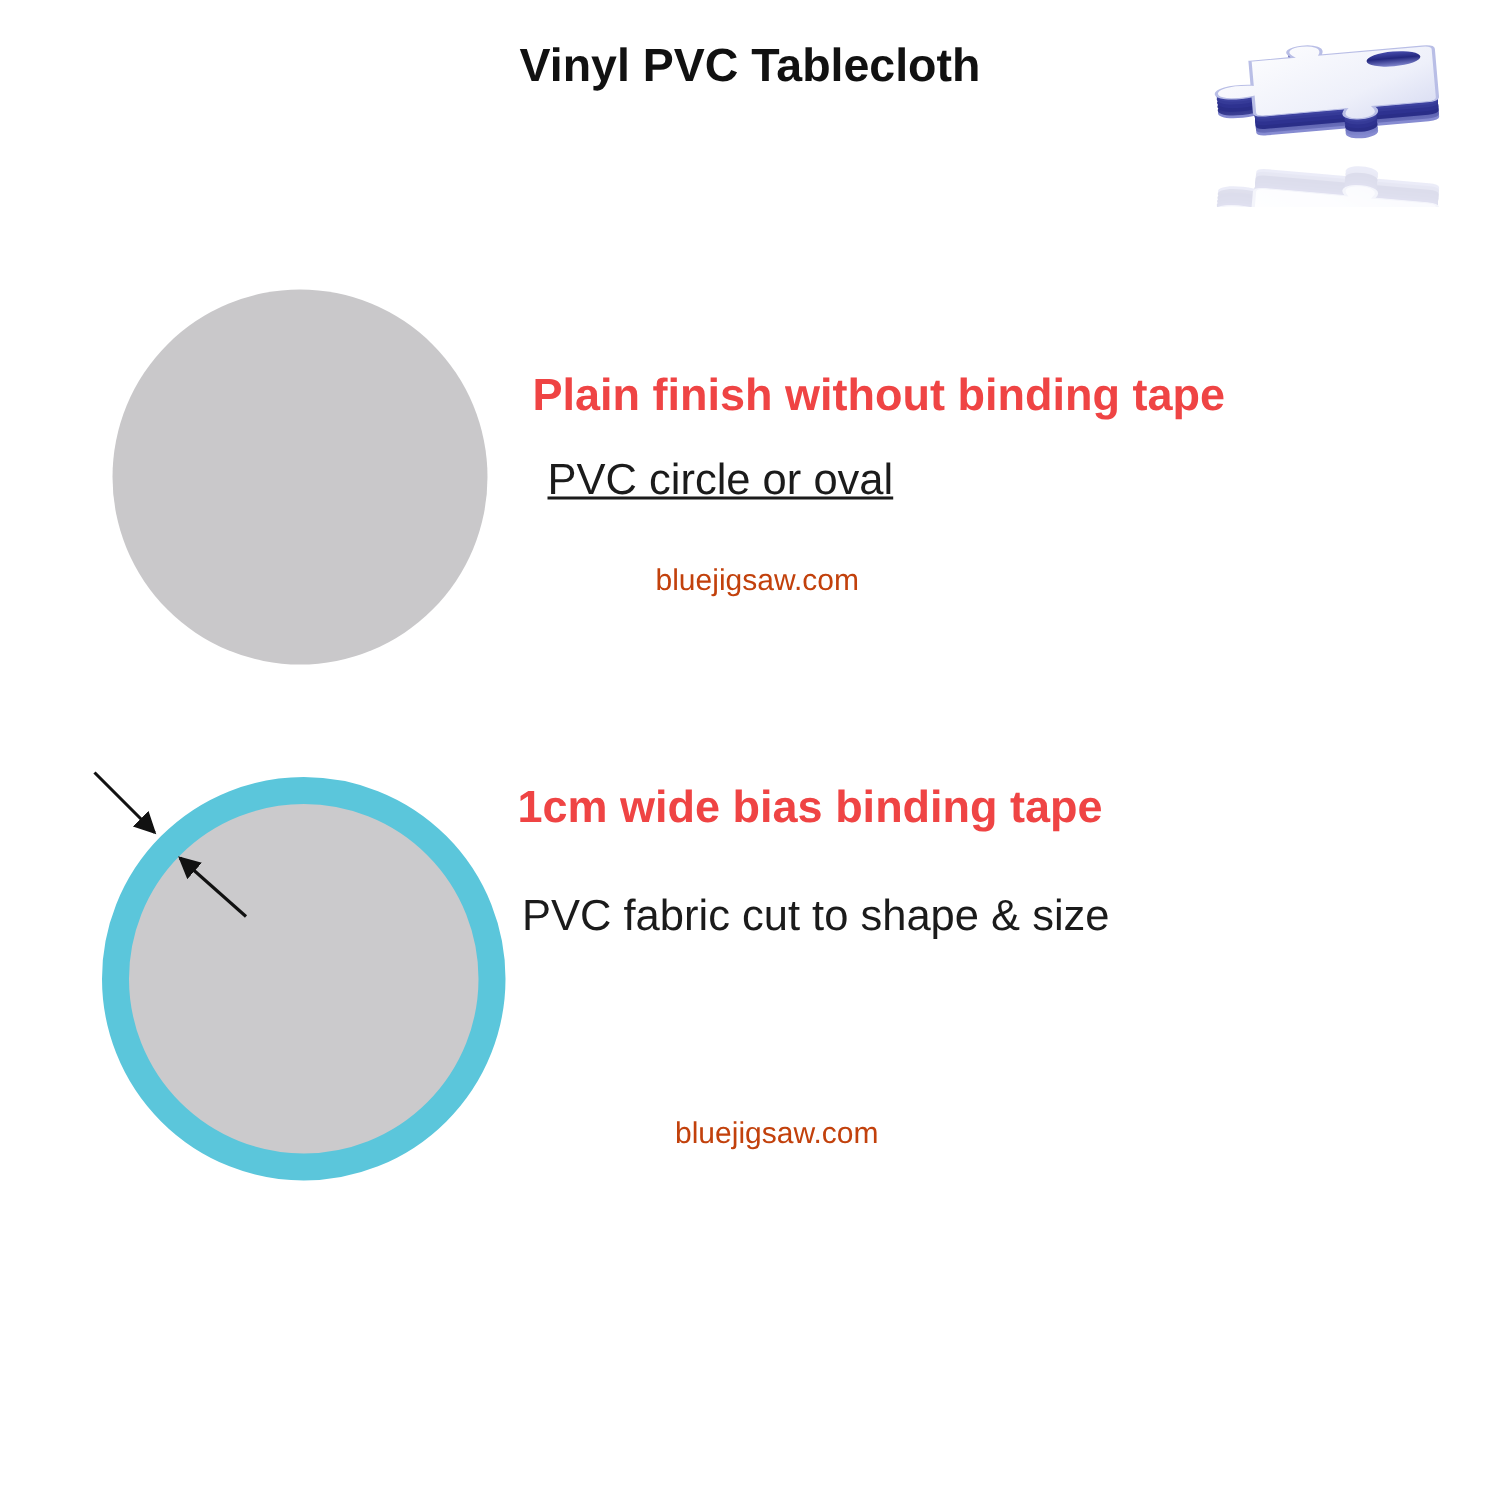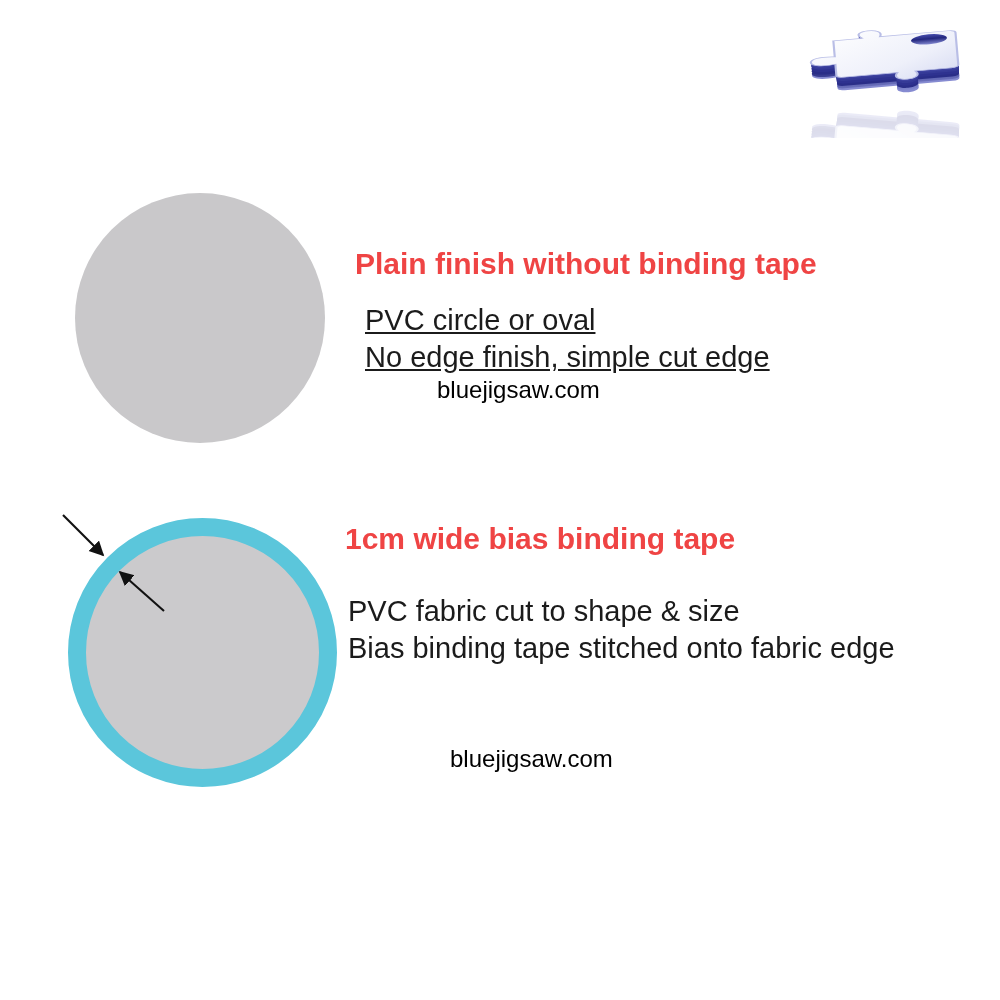--- a/index.html
+++ b/index.html
@@ -54,31 +54,32 @@
   .body-block {
     font-size: 29px;
     color: #1b1b1b;
     line-height: 37px;
     white-space: nowrap;
   }
   .body-1 { left: 365px; top: 302px; text-decoration: underline; }
   .body-2 { left: 348px; top: 593px; }
 
   .website {
-    font-size: 24px;
-    color: #000000;
+    font-size: 20px;
+    color: #c2410c;
     white-space: nowrap;
   }
   .site-1 { left: 437px; top: 376px; }
   .site-2 { left: 450px; top: 745px; }
 </style>
 </head>
 <body>
 
 <div class="abs title-block">
+  <div>Vinyl PVC Tablecloth</div>
 </div>
 
 <svg class="abs logo-svg" width="195" height="118" viewBox="0 0 195 118">
   <defs>
     <linearGradient id="side" x1="0" y1="0" x2="0" y2="1">
       <stop offset="0" stop-color="#474dad"></stop>
       <stop offset="0.45" stop-color="#23277f"></stop>
       <stop offset="1" stop-color="#8288cf"></stop>
     </linearGradient>
     <linearGradient id="top" x1="0" y1="0" x2="1" y2="1">
@@ -104,37 +105,35 @@
     <use href="#pz"></use>
   </g>
 </svg>
 
 <div class="abs circle-plain"></div>
 
 <div class="abs section-heading heading-1">Plain finish without binding tape</div>
 
 <div class="abs body-block body-1">
   <div>PVC circle or oval</div>
-  <div>No edge finish, simple cut edge</div>
 </div>
 
 <div class="abs website site-1">bluejigsaw.com</div>
 
 <div class="abs circle-bound"></div>
 
 <svg class="abs arrows-svg" width="145" height="135" viewBox="0 0 145 135">
   <defs>
     <marker id="ah" markerWidth="8" markerHeight="8" refX="6.2" refY="3.5" orient="auto">
       <path d="M0,0 L7,3.5 L0,7 Z" fill="#111111"></path>
     </marker>
   </defs>
   <line x1="23" y1="20" x2="63" y2="60" stroke="#111111" stroke-width="2.1" marker-end="url(#ah)"></line>
   <line x1="124" y1="116" x2="80" y2="77" stroke="#111111" stroke-width="2.1" marker-end="url(#ah)"></line>
 </svg>
 
 <div class="abs section-heading heading-2">1cm wide bias binding tape</div>
 
 <div class="abs body-block body-2">
   <div>PVC fabric cut to shape &amp; size</div>
-  <div>Bias binding tape stitched onto fabric edge</div>
 </div>
 
 <div class="abs website site-2">bluejigsaw.com</div>
 
 </body></html>

